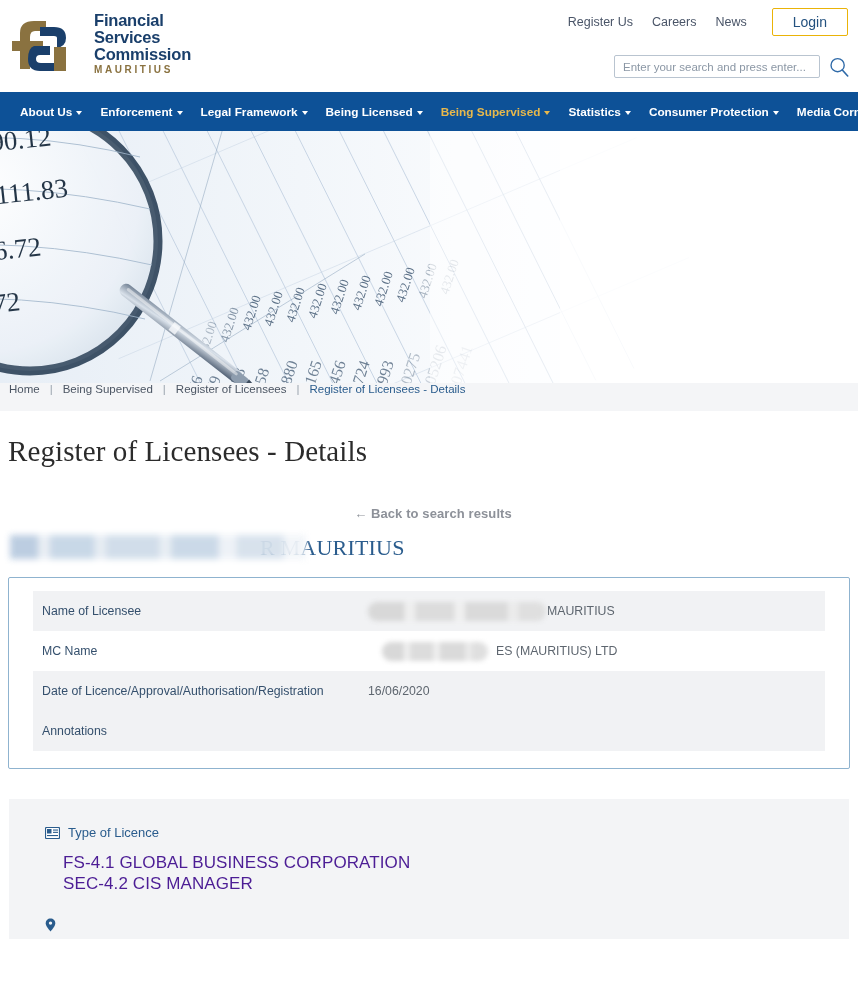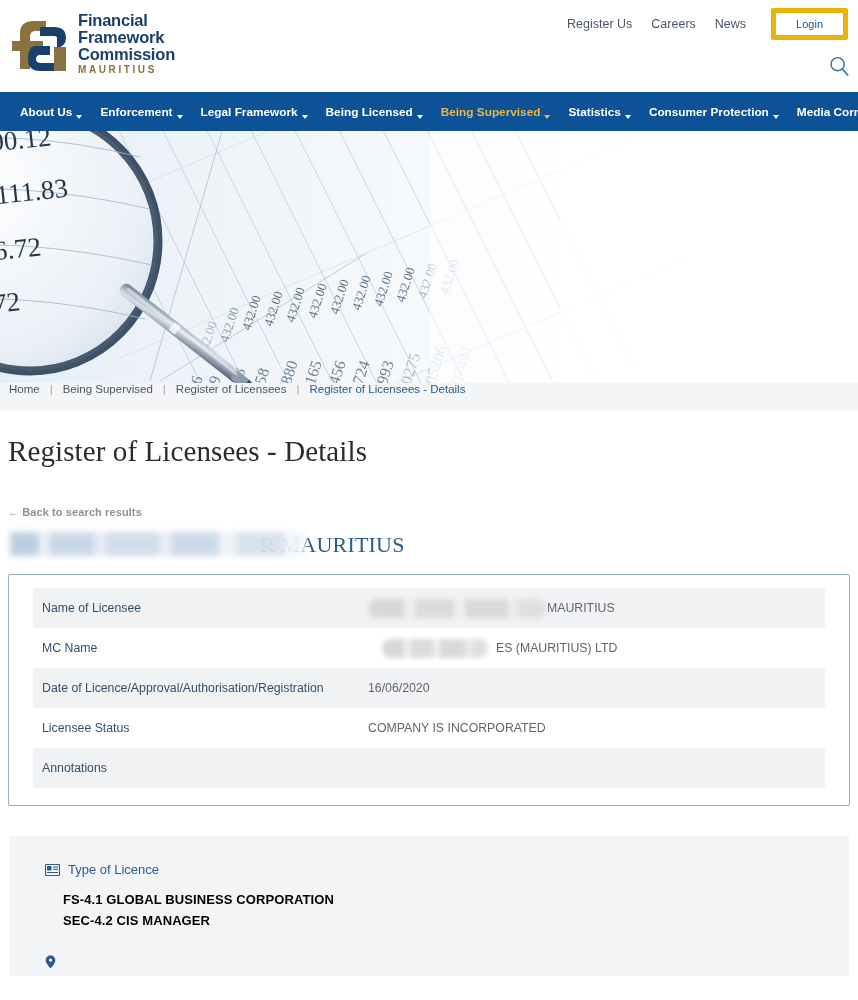--- a/index.html
+++ b/index.html
@@ -19,21 +19,21 @@
     height: 92px;
     background: #ffffff;
   }
 
   .logo-wrap {
     position: absolute;
     left: 10px;
     top: 12px;
     display: flex;
     align-items: center;
-    gap: 10px;
+    gap: 26px;
   }
   .logo-mark { width: 58px; height: 62px; display: block; }
   .logo-text { line-height: 1.04; }
   .logo-line {
     font-size: 16.5px;
     font-weight: bold;
     color: #1a3f6b;
     letter-spacing: -0.2px;
     display: block;
   }
@@ -54,24 +54,24 @@
     align-items: center;
     gap: 19px;
   }
   .top-link {
     font-size: 12.5px;
     color: #4a5568;
     text-decoration: none;
     white-space: nowrap;
   }
   .login-btn {
-    border: 5px solid #eab308;
+    border: 1px solid #eab308;
     color: #23517f;
     background: #fff;
-    font-size: 11px;
+    font-size: 14px;
     padding: 5px 20px;
     border-radius: 2px;
     cursor: pointer;
     font-family: "Liberation Sans", sans-serif;
     margin-left: 6px;
   }
 
   .search-wrap {
     position: absolute;
     right: 8px;
@@ -102,21 +102,21 @@
     align-items: center;
     padding-left: 11px;
     gap: 0px;
   }
   .nav-item {
     font-size: 11.8px;
     font-weight: bold;
     color: #ffffff;
     padding: 0 9px;
     display: flex;
-    align-items: flex-end;
+    align-items: center;
     gap: 4px;
     white-space: nowrap;
     cursor: pointer;
     text-decoration: none;
   }
   .nav-item.active { color: #e8b84b; }
   .caret {
     width: 0; height: 0;
     border-left: 3.5px solid transparent;
     border-right: 3.5px solid transparent;
@@ -153,26 +153,27 @@
     font-size: 29px;
     color: #2b2b2b;
     padding: 24px 0 0 8px;
     font-weight: normal;
     letter-spacing: 0.1px;
   }
 
   .back-link {
     display: block;
     padding: 38px 0 0 8px;
-    font-size: 11px;
+    font-size: 13px;
     font-weight: bold;
     color: #8d9199;
     text-decoration: none;
     cursor: pointer;
     letter-spacing: 0.1px;
+    text-align: center;
   }
 
   
   .company-name {
     position: relative;
     margin: 12px 0 0 10px;
     height: 30px;
     display: flex;
     align-items: center;
   }
@@ -260,57 +261,58 @@
   .info-head {
     display: flex;
     align-items: center;
     gap: 8px;
     font-size: 13px;
     color: #2a5c8d;
     margin-bottom: 12px;
   }
   .info-head .ico { display: block; flex: none; }
   .info-line {
-    font-size: 13px;
-    font-weight: bold;
-    color: #000000;
+    font-size: 17px;
+    font-weight: normal;
+    color: #4c1d95;
     padding-left: 18px;
     line-height: 21px;
     letter-spacing: 0.1px;
   }
   .info-block.second { margin-top: 24px; }
 </style>
 </head>
 <body>
 
 <div class="header">
 
   <a class="logo-wrap">
     <svg class="logo-mark" viewBox="0 0 58 62">
       <path d="M2 38 L2 28 L10 28 L10 20 Q10 8 24 8 L36 8 L36 18 L25 18 Q20 18 20 24 L20 28 L33 28 L33 38 L20 38 L20 56 L10 56 L10 38 Z" fill="#8a7240"></path>
       <path d="M30 14 L44 14 Q56 14 56 25 Q56 33 47 35 L47 25 Q47 23 44 23 L30 23 Z" fill="#1a3f6b"></path>
       <path d="M24 33 L40 33 L40 42 L30 42 Q26 42 26 46 Q26 50 31 50 L46 50 L46 58 L30 58 Q18 58 18 46 Q18 35 24 33 Z" fill="#1a3f6b"></path>
       <rect x="44" y="34" width="12" height="24" fill="#8a7240"></rect>
     </svg>
     <span class="logo-text">
       <span class="logo-line">Financial</span>
-      <span class="logo-line">Framework</span>
+      <span class="logo-line">Services</span>
       <span class="logo-line">Commission</span>
       <span class="logo-sub">MAURITIUS</span>
     </span>
   </a>
 
   <div class="top-links">
     <a class="top-link">Register Us</a>
     <a class="top-link">Careers</a>
     <a class="top-link">News</a>
     <button class="login-btn">Login</button>
   </div>
 
   <div class="search-wrap">
+    <input class="search-input" type="text" placeholder="Enter your search and press enter..." style="">
     <svg class="search-icon" viewBox="0 0 24 24">
       <circle cx="10.5" cy="10" r="7.2" fill="none" stroke="#2f6aa8" stroke-width="1.5"></circle>
       <line x1="15.6" y1="15.3" x2="21.5" y2="21.8" stroke="#2f6aa8" stroke-width="1.8" stroke-linecap="round"></line>
     </svg>
   </div>
 </div>
 
 <nav class="nav">
   <a class="nav-item">
     <span>About Us</span>
@@ -538,24 +540,20 @@
       <tr>
         <td class="label">MC Name</td>
         <td class="value">
           <span class="val-redact w2"></span><span>ES (MAURITIUS) LTD</span>
         </td>
       </tr>
       <tr class="striped">
         <td class="label">Date of Licence/Approval/Authorisation/Registration</td>
         <td class="value">16/06/2020</td>
       </tr>
-      <tr>
-        <td class="label">Licensee Status</td>
-        <td class="value">COMPANY IS INCORPORATED</td>
-      </tr>
       <tr class="striped">
         <td class="label">Annotations</td>
         <td class="value"></td>
       </tr>
     </tbody>
   </table>
 </div>
 
 <div class="info-panel">
 

